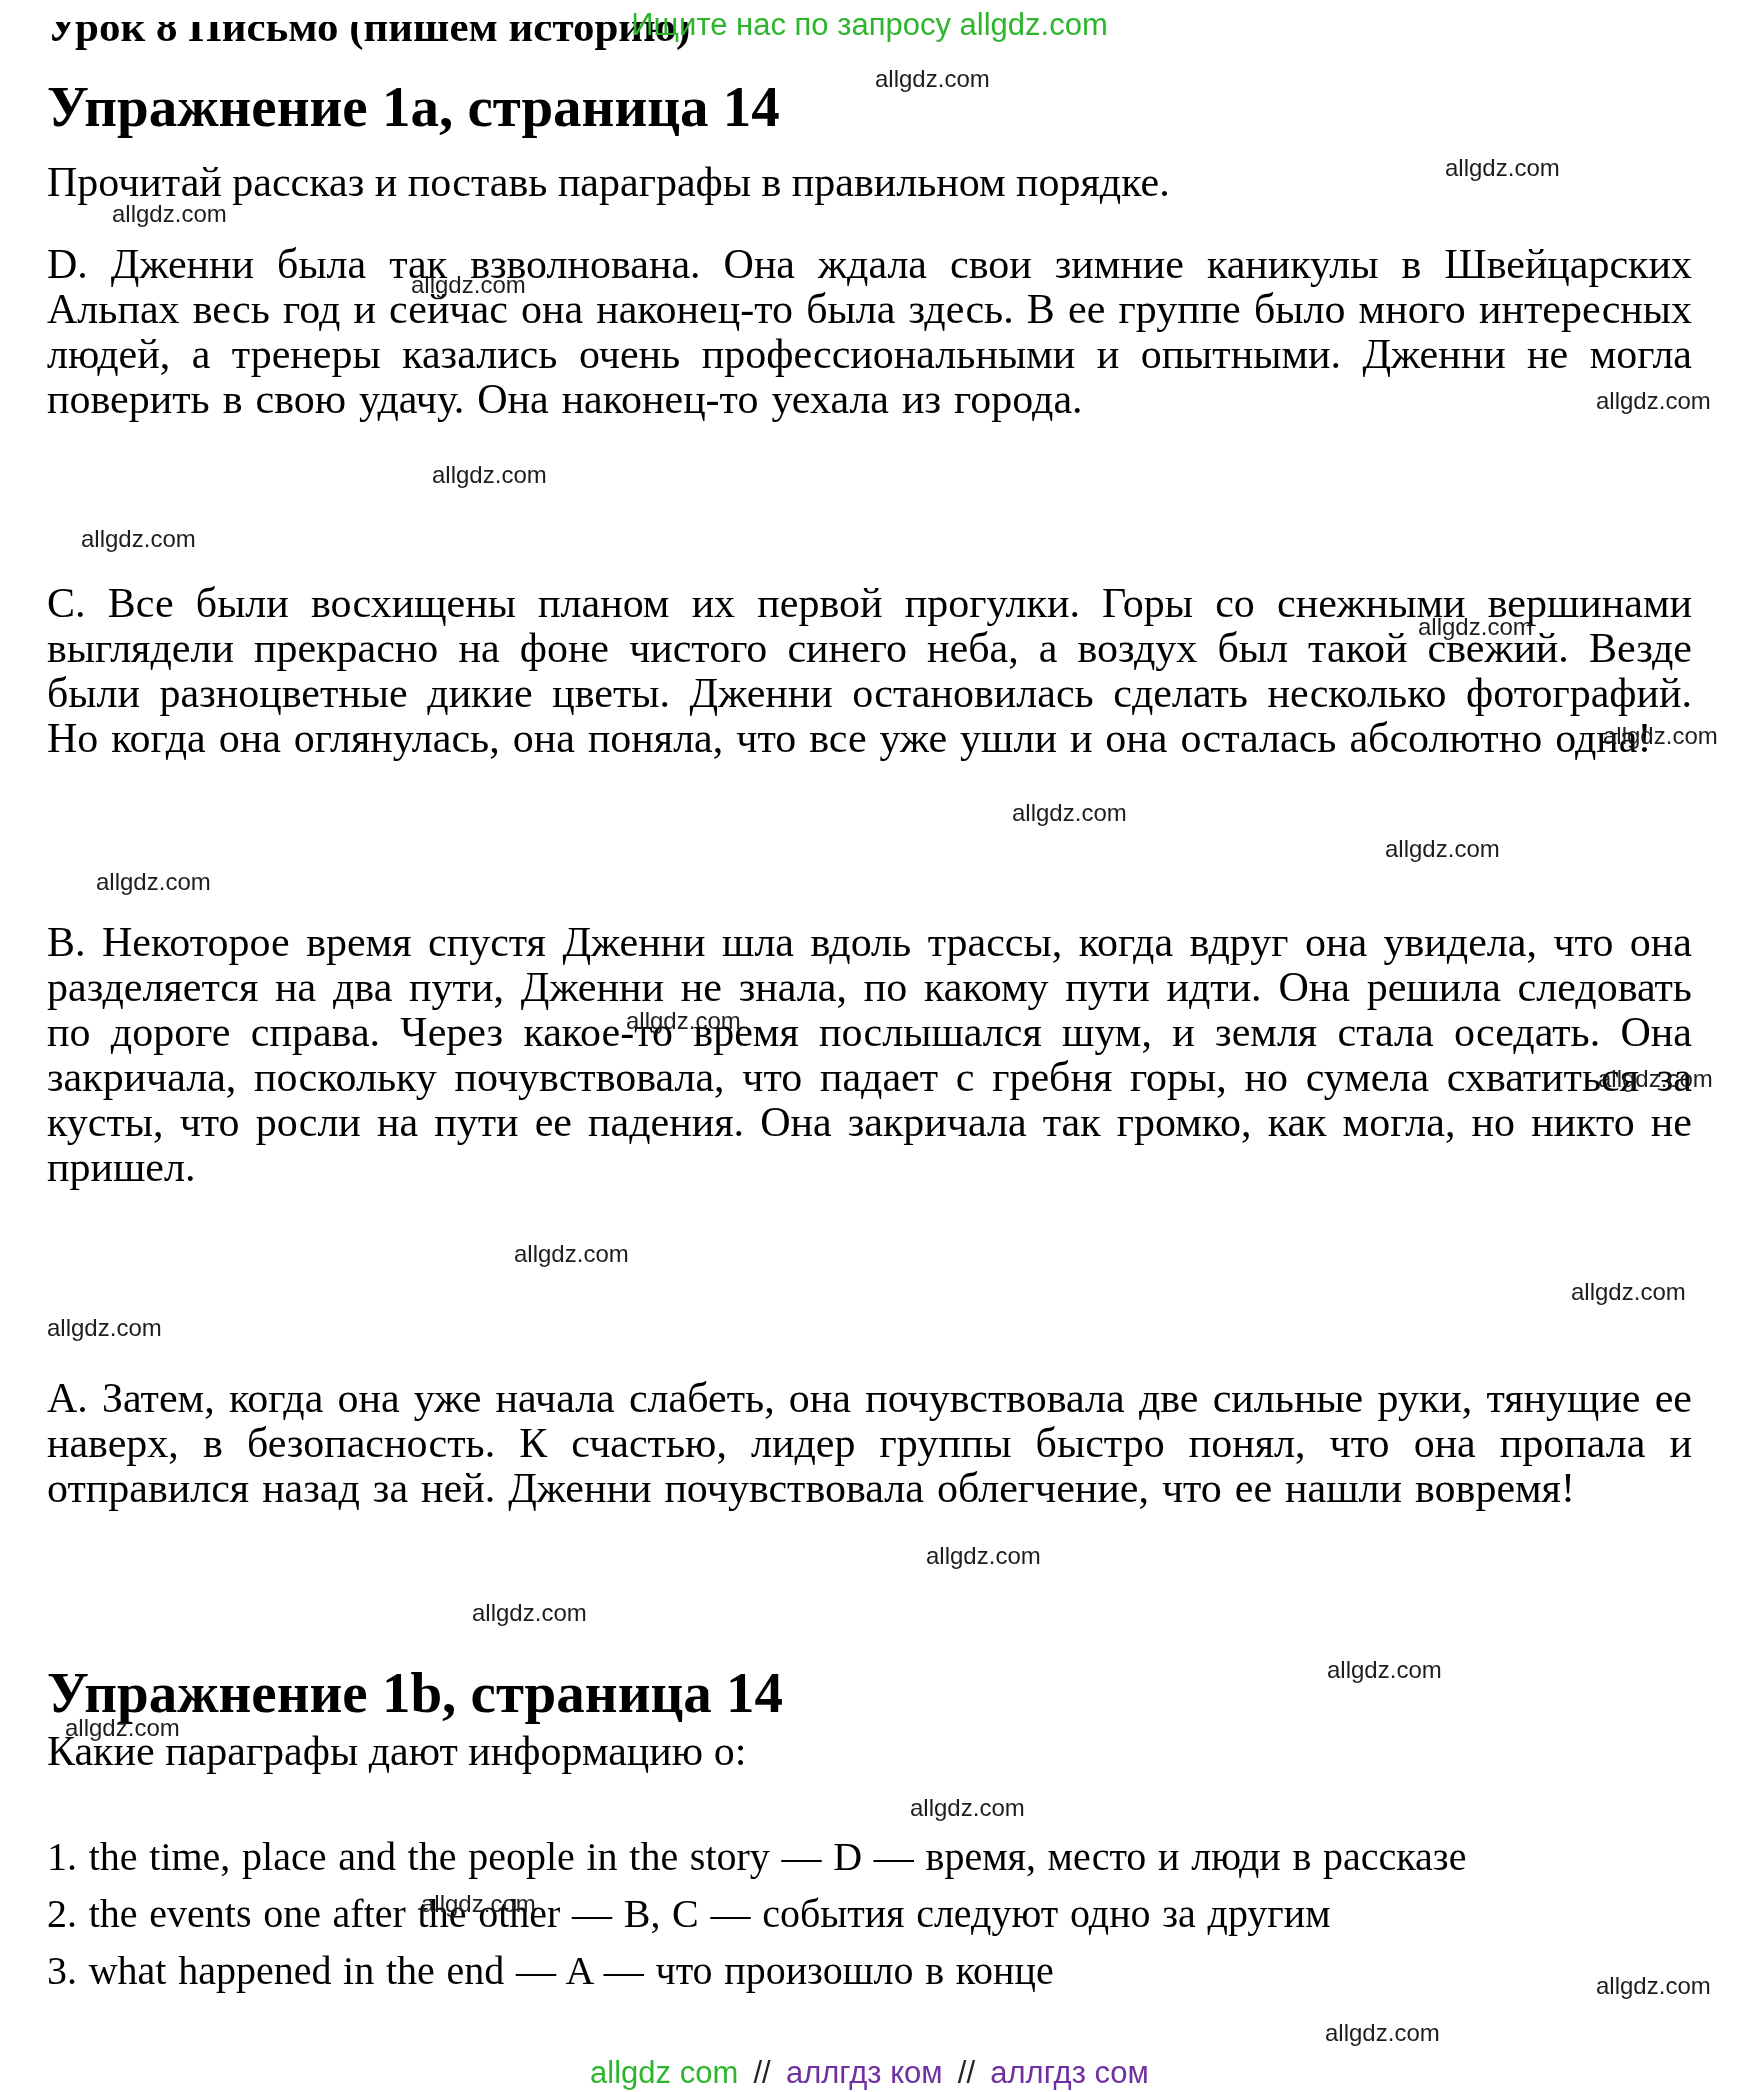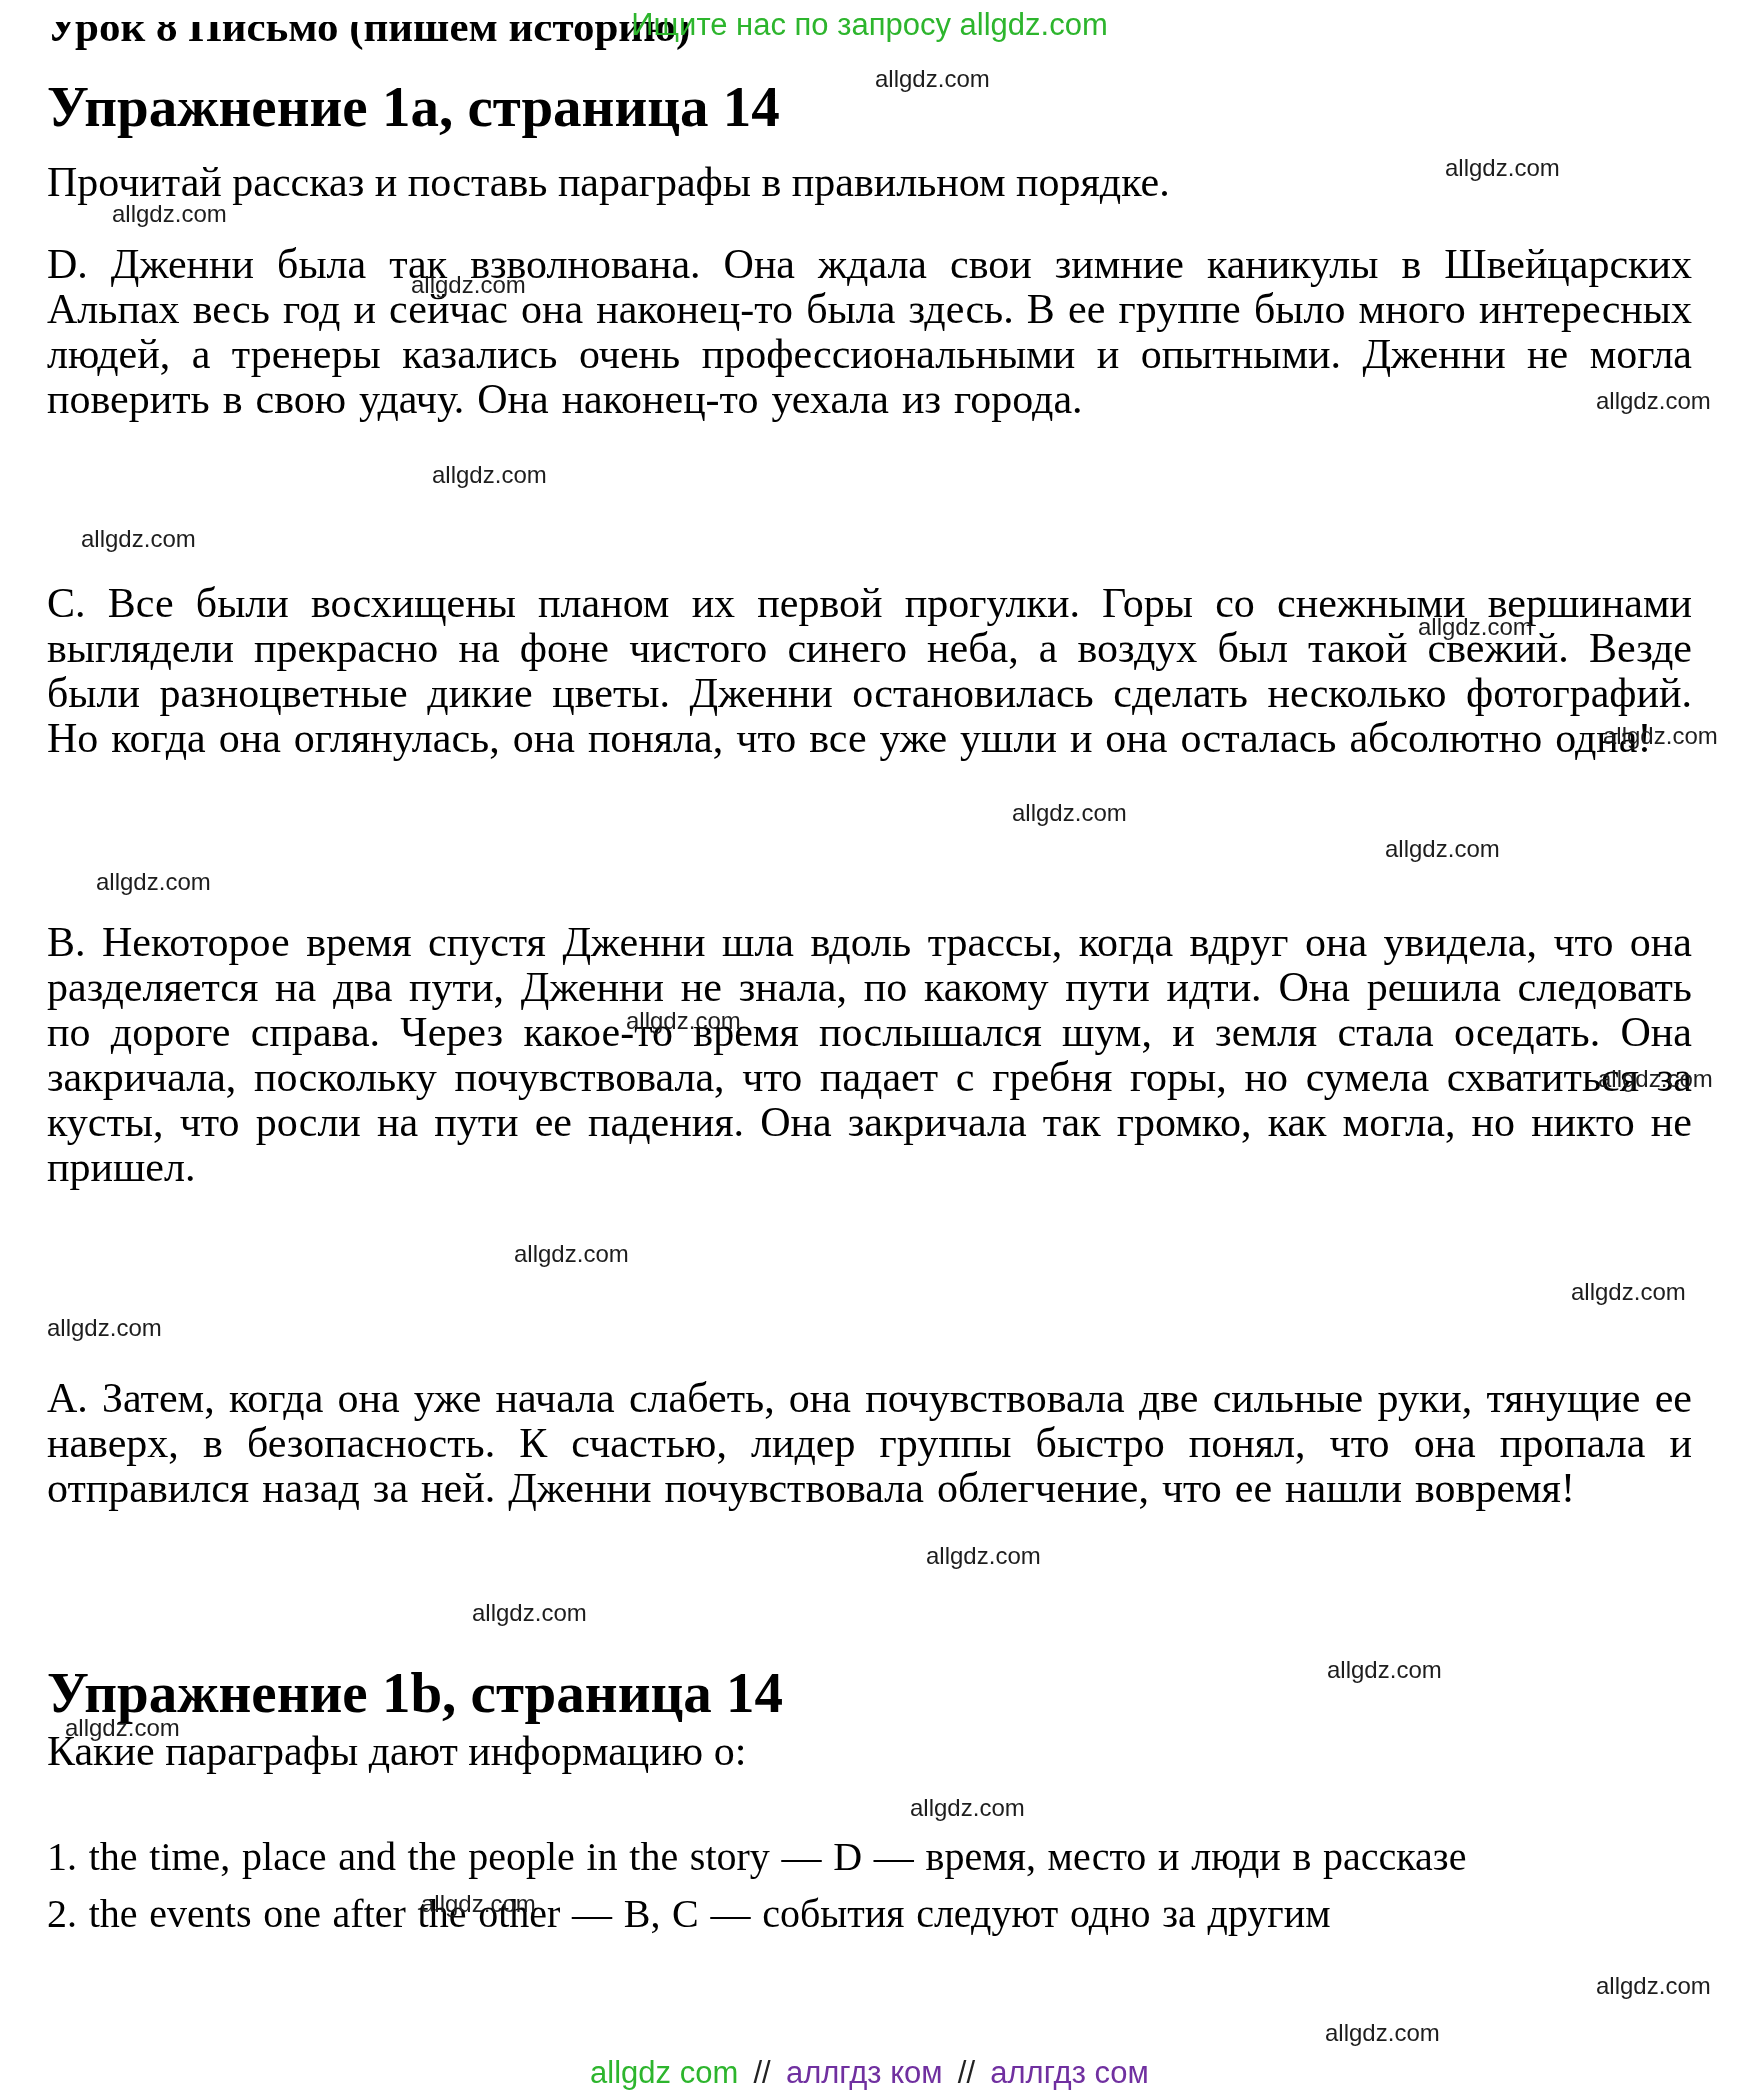--- a/index.html
+++ b/index.html
@@ -121,20 +121,21 @@
 
 <p class="para" style="top: 1376px;">A. Затем, когда она уже начала слабеть, она почувствовала две сильные руки, тянущие ее наверх, в безопасность. К счастью, лидер группы быстро понял, что она пропала и отправился назад за ней. Дженни почувствовала облегчение, что ее нашли вовремя!</p>
 
 <h1 class="ex-title" style="top: 1665px;">Упражнение 1b, страница 14</h1>
 
 <p class="instruction" style="top: 1723px;">Какие параграфы дают информацию о:</p>
 
 <div class="items" style="top: 1828px;">
   <div class="item">1. the time, place and the people in the story — D — время, место и люди в рассказе</div>
   <div class="item">2. the events one after the other — B, C — события следуют одно за другим</div>
+  <div class="item">3. what happened in the end — A — что произошло в конце</div>
 </div>
 
 <div class="footer">
   <span class="green">allgdz com</span><span class="sep">//</span><span class="purple">аллгдз ком</span><span class="sep">//</span><span class="purple">аллгдз сом</span>
 </div>
 
 <div id="watermark-layer">
     <span class="watermark" style="left: 875px; top: 65px;">allgdz.com</span>
     <span class="watermark" style="left: 1445px; top: 154px;">allgdz.com</span>
     <span class="watermark" style="left: 112px; top: 200px;">allgdz.com</span>

